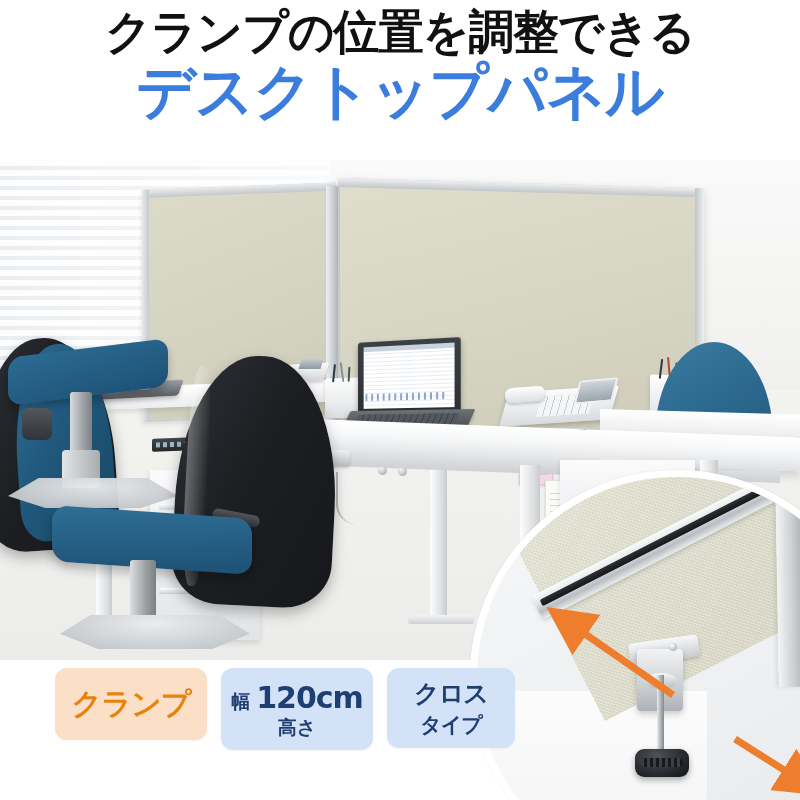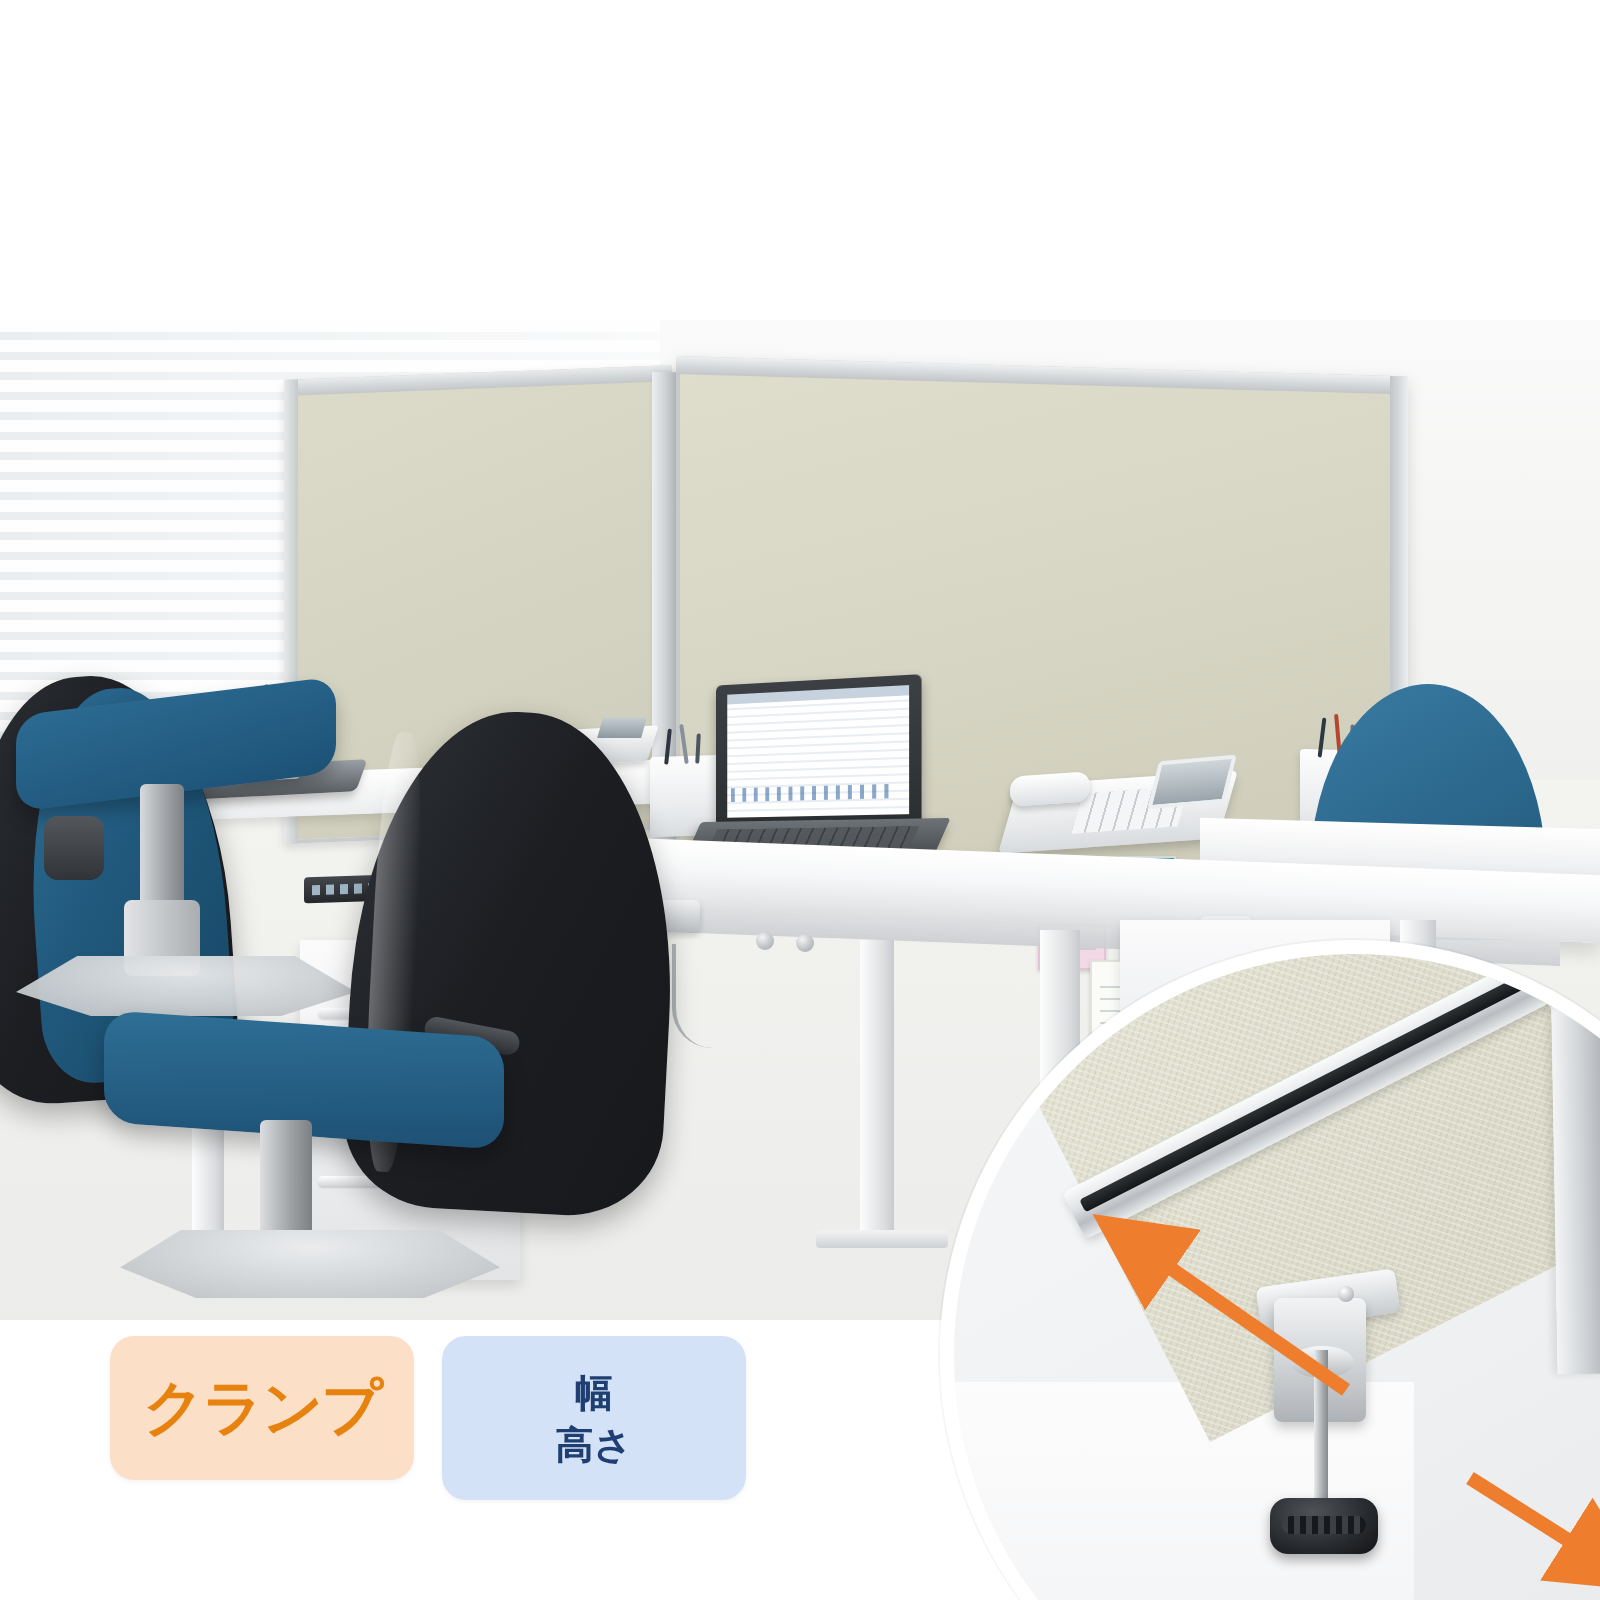--- a/index.html
+++ b/index.html
@@ -284,20 +284,24 @@
   .b-type .t2{font-size:21px;font-weight:bold;color:#1f3f73;letter-spacing:-1px;margin-top:1px;
      font-family:"DejaVu Sans","Liberation Sans",sans-serif;}
 
   .footer-white{position:absolute;left:0;top:760px;width:800px;height:40px;background:#fff;z-index:20;}
 </style>
 </head>
 <body>
 
 <div class="page">
 
+  <div class="headline">
+    <div class="line1">クランプの位置を調整できる</div>
+    <div class="line2">デスクトップパネル</div>
+  </div>
 
   <div class="photo">
     <div class="wall"></div>
     <div class="wall-right"></div>
     <div class="blinds"></div>
 
     <div class="panelL">
       <div class="frame-top"></div>
       <div class="frame-left"></div>
     </div>
@@ -452,22 +456,27 @@
 
   <div class="badges">
 
     <div class="badge b-clamp">
       <div class="t">クランプ</div>
     </div>
 
     <div class="badge b-size">
       <div class="r">
         <span class="sm">幅</span>
+        <span class="lg" style="margin-left:6px;">120cm</span>
       </div>
       <div class="r">
         <span class="sm">高さ</span>
       </div>
     </div>
 
+    <div class="badge b-type">
+      <div class="t1">クロス</div>
+      <div class="t2">タイプ</div>
+    </div>
 
   </div>
 
 </div>
 
 </body></html>

